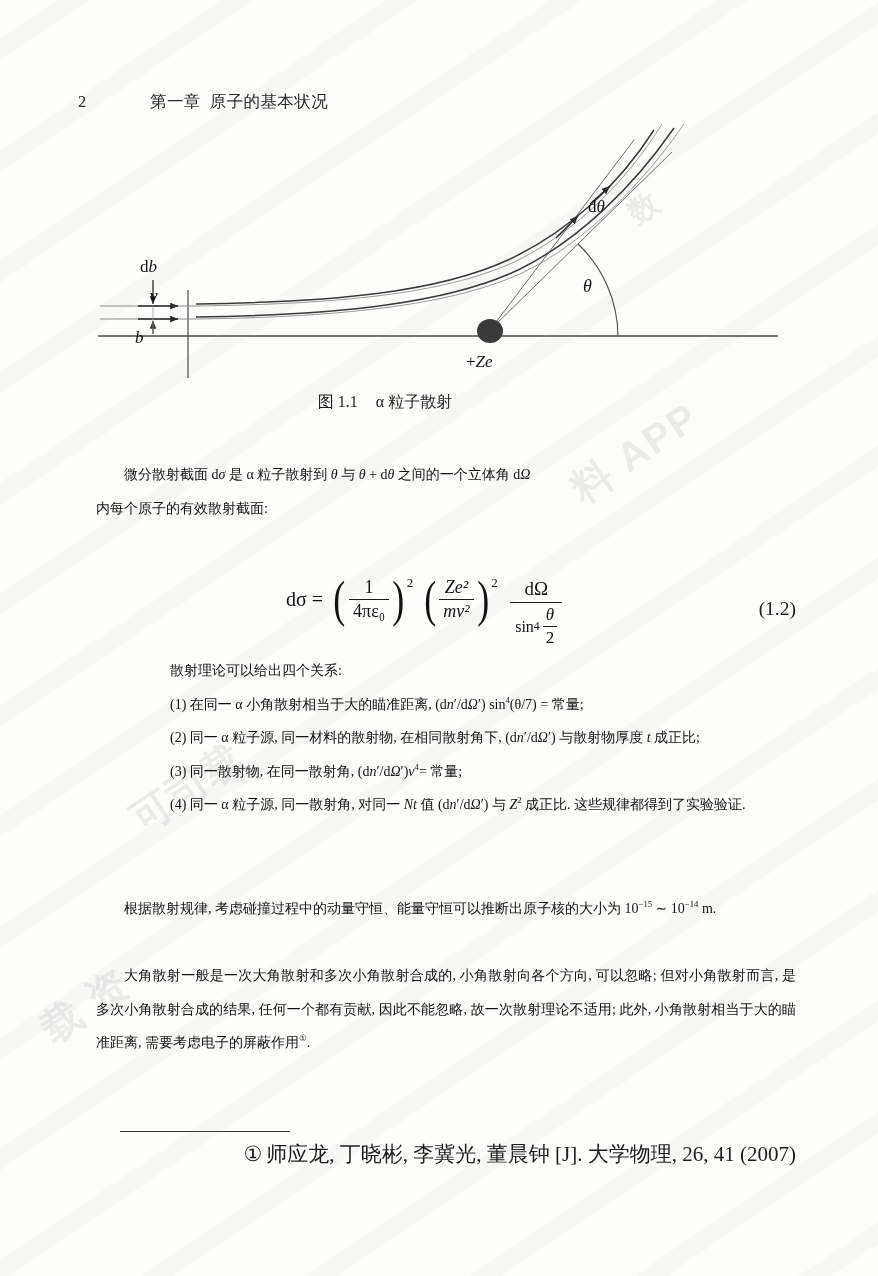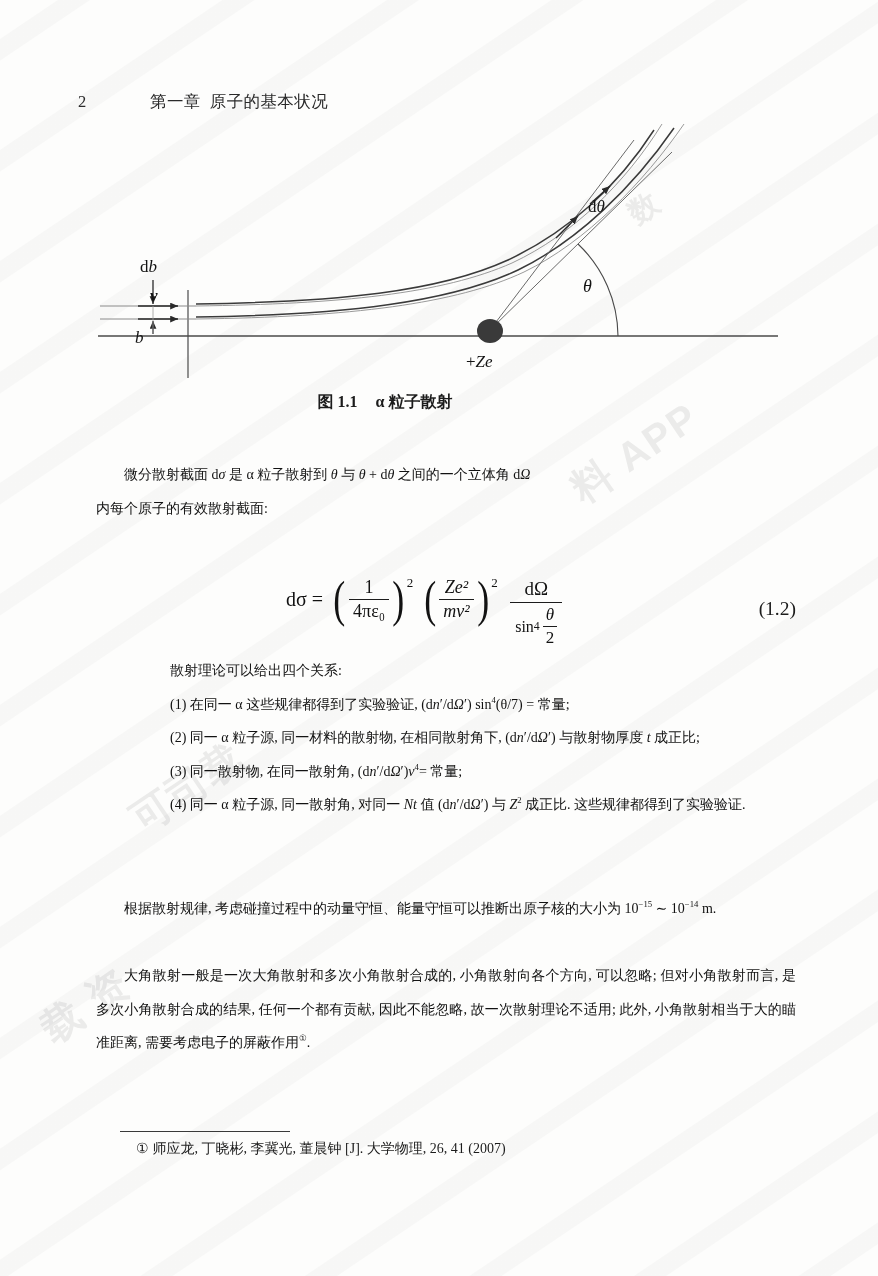--- a/index.html
+++ b/index.html
@@ -86,21 +86,20 @@
   .figure svg { display: block; }
 
   .figcaption {
     position: absolute;
     top: 392px;
     left: 0;
     width: 770px;
     text-align: center;
     font-size: 16px;
     color: #1c1c1c;
-    font-weight: bold;
   }
   .figcaption .gap { display: inline-block; width: 18px; }
 
   
   .body {
     position: absolute;
     left: 96px;
     top: 458px;
     width: 700px;
     font-size: 14px;
@@ -198,22 +197,23 @@
     top: 1131px;
     width: 170px;
     height: 1px;
     background: #3a3a3a;
   }
   .footnote {
     position: absolute;
     left: 136px;
     top: 1140px;
     width: 660px;
-    font-size: 14px;
+    font-size: 21px;
     color: #1c1c1c;
+    text-align: right;
   }
   .footnote .fgap { display: inline-block; width: 4px; }
 </style>
 </head>
 <body>
 
 <div class="page">
 
   <div class="watermark-layer"></div>
   <div class="watermark-text wm-a">料 APP</div>
@@ -324,21 +324,21 @@
           </span>
         </span>
       </div>
       <div class="eqn-no">(1.2)</div>
     </div>
 
     <div class="body" style="top:654px; height:270px;margin-left:46px;">
       <p class="para indent">散射理论可以给出四个关系:</p>
 
       <p class="para indent">
-        <span class="num">(1)</span><span> 在同一 α 这些规律都得到了实验验证, (d</span><i>n</i><span>′/d</span><i>Ω</i><span>′) sin</span><sup>4</sup><span>(θ/7) = 常量;</span>
+        <span class="num">(1)</span><span> 在同一 α 小角散射相当于大的瞄准距离, (d</span><i>n</i><span>′/d</span><i>Ω</i><span>′) sin</span><sup>4</sup><span>(θ/7) = 常量;</span>
       </p>
 
       <p class="para indent">
         <span class="num">(2)</span><span> 同一 α 粒子源, 同一材料的散射物, 在相同散射角下, (d</span><i>n</i><span>′/d</span><i>Ω</i><span>′) 与散射物厚度 </span><i>t</i><span> 成正比;</span>
       </p>
 
       <p class="para indent">
         <span class="num">(3)</span><span> 同一散射物, 在同一散射角, (d</span><i>n</i><span>′/d</span><i>Ω</i><span>′)</span><i>v</i><sup>4</sup><span>= 常量;</span>
       </p>
 

